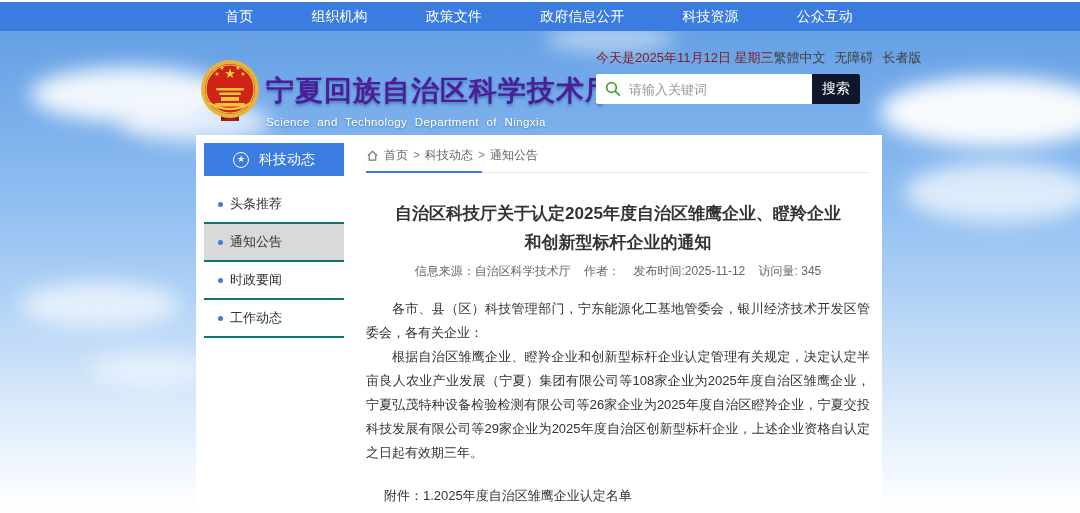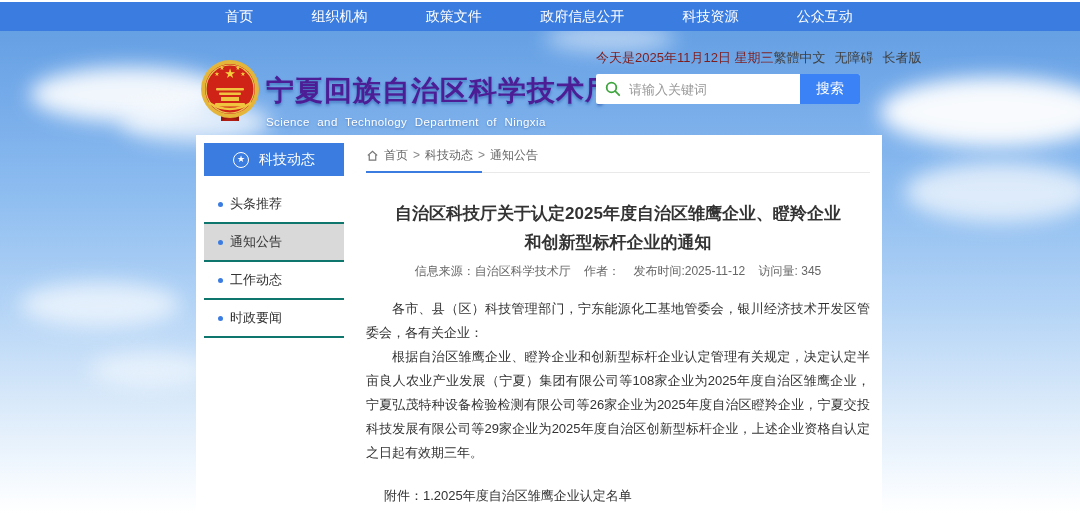--- a/index.html
+++ b/index.html
@@ -23,21 +23,21 @@
 
   .topbar { position:absolute; left:596px; top:50px; width:276px; height:16px; display:flex; justify-content:space-between; align-items:center; }
   .topbar .date { color:#7f1d1d; font-size:13px; white-space:nowrap; }
   .topbar .links { display:flex; gap:9px; }
   .topbar .links span { color:#404040; font-size:13px; cursor:pointer; white-space:nowrap; }
 
   .searchbar { position:absolute; left:596px; top:74px; width:264px; height:30px; background:#ffffff; border-radius:2px; display:flex; align-items:center; overflow:hidden; }
   .searchbar .mag { margin-left:9px; flex:0 0 auto; display:flex; }
   .searchbar input { flex:1 1 auto; border:none; outline:none; height:44px; padding:0 6px 0 8px; font-size:13px; color:#333; background:transparent; min-width:0; }
   .searchbar input::placeholder { color:#999; }
-  .search-btn { flex:0 0 auto; width:60px; height:30px; background:#3b82f6; color:#ffffff; border:none; font-size:14px; cursor:pointer; }
+  .search-btn { flex:0 0 auto; width:48px; height:30px; background:#0f172a; color:#ffffff; border:none; font-size:14px; cursor:pointer; }
 
   
   .card { position:absolute; left:196px; top:135px; width:686px; height:378px; background:#ffffff; }
 
   
   .sidebar { position:absolute; left:8px; top:8px; width:140px; }
   .sidebar-header { height:33px; background:#3b7ce0; color:#ffffff; display:flex; align-items:center; justify-content:center; gap:10px; font-size:14px; cursor:pointer; }
   .star-circle { width:16px; height:16px; border:1.5px solid #ffffff; border-radius:50%; display:flex; align-items:center; justify-content:center; font-size:9px; color:#ffffff; line-height:1; }
   .menu { margin-top:10px; }
   .menu-item { position:relative; height:38px; display:flex; align-items:center; padding-left:14px; border-bottom:2px solid #0f766e; font-size:13px; color:#333; cursor:pointer; background:#ffffff; }
@@ -143,25 +143,25 @@
         <div class="menu-item">
           <span class="bullet"></span>
           <span>头条推荐</span>
         </div>
         <div class="menu-item active">
           <span class="bullet"></span>
           <span>通知公告</span>
         </div>
         <div class="menu-item">
           <span class="bullet"></span>
+          <span>时政要闻</span>
+        </div>
+        <div class="menu-item">
+          <span class="bullet"></span>
           <span>工作动态</span>
-        </div>
-        <div class="menu-item">
-          <span class="bullet"></span>
-          <span>时政要闻</span>
         </div>
       </div>
     </aside>
 
     <section class="main">
 
       <div class="breadcrumb">
         <svg width="13" height="13" viewBox="0 0 14 14">
           <path d="M2 7 L7 2.5 L12 7" fill="none" stroke="#777" stroke-width="1.3"></path>
           <path d="M3.5 6.5 V12 H10.5 V6.5" fill="none" stroke="#777" stroke-width="1.3"></path>

